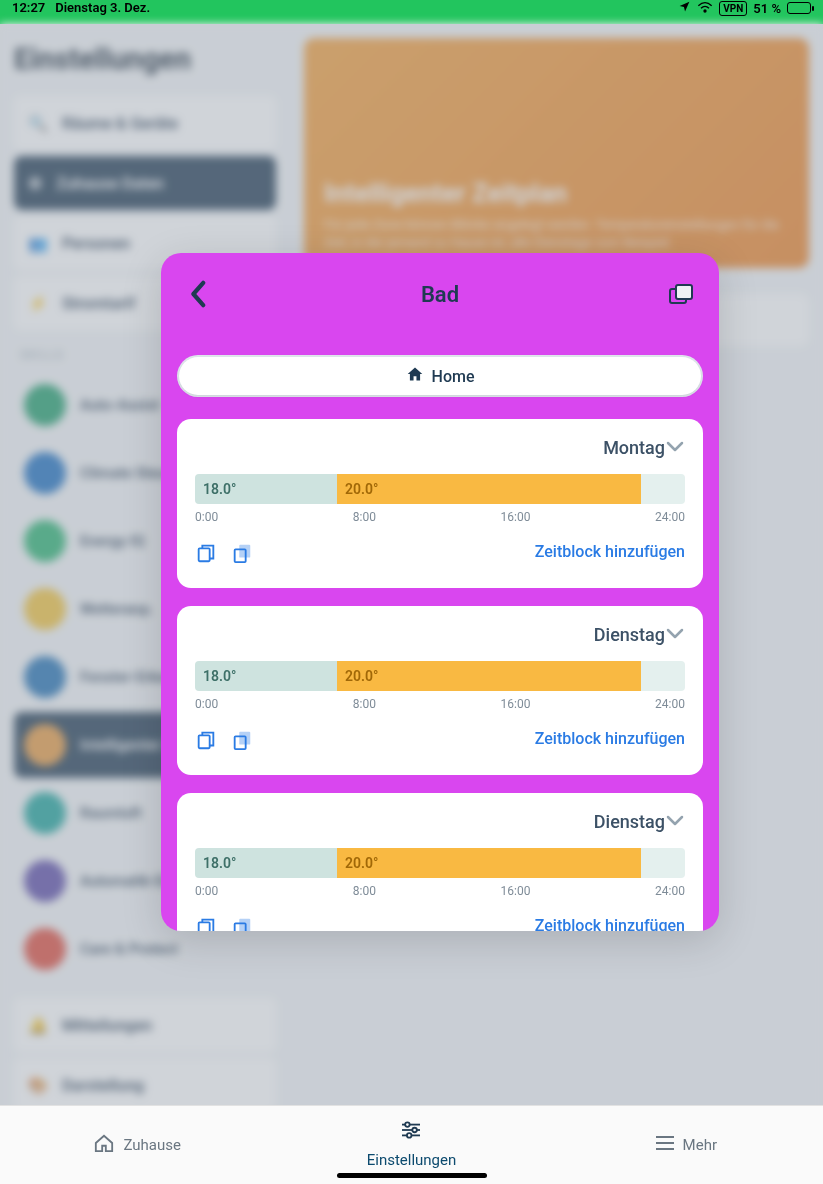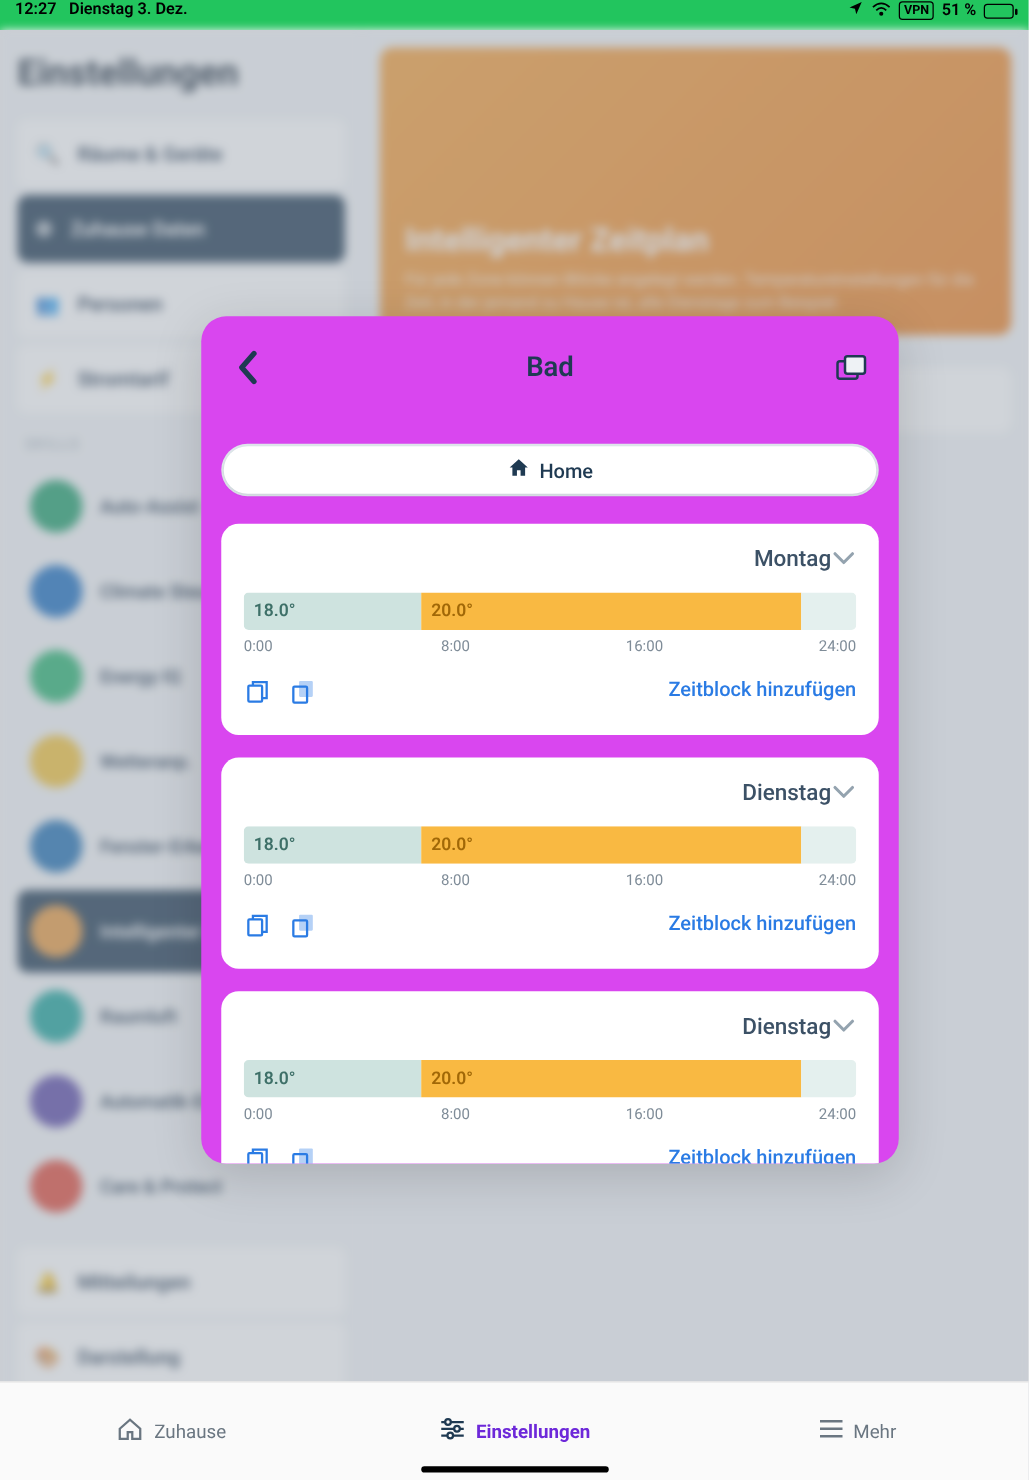--- a/index.html
+++ b/index.html
@@ -59,21 +59,21 @@
   .tb.tail { background:#e4f0ee; }
   .axis { display:flex; justify-content:space-between; font-size:12px; color:#7f8c98; margin-bottom:18px; padding:0 0px;}
   .axis span:nth-child(2){ margin-left:10px;}
   .day-foot { display:flex; align-items:flex-start; justify-content:space-between; }
   .copy-icons { display:flex; gap:14px; color:#2a7be4; }
   .add-link { color:#2a7be4; font-size:16px; font-weight:500; cursor:pointer; }
 
   
   .tabbar { position:absolute; left:0; right:0; bottom:0; height:79px; background:#fafafa; border-top:1px solid #e2e2e2; display:flex; }
   .tab { flex:1; display:flex; align-items:center; justify-content:center; gap:8px; color:#6a7681; font-size:15px; }
-  .tab.active { color:#6d28d9; font-weight:700; }
+  .tab.active { color:#0c4a6e; font-weight:400;flex-direction:column; }
   .home-ind { position:absolute; bottom:6px; left:50%; transform:translateX(-50%); width:150px; height:5px; background:#000; border-radius:3px; }
 
   .tri-dots { position:absolute; top:34px; left:50%; transform:translateX(-50%); display:flex; gap:6px; }
   .tri-dots span{ width:5px; height:5px; border-radius:50%; background:#888;}
 </style>
 </head>
 <body>
 
 <div class="status-bar">
   <div class="status-left">

